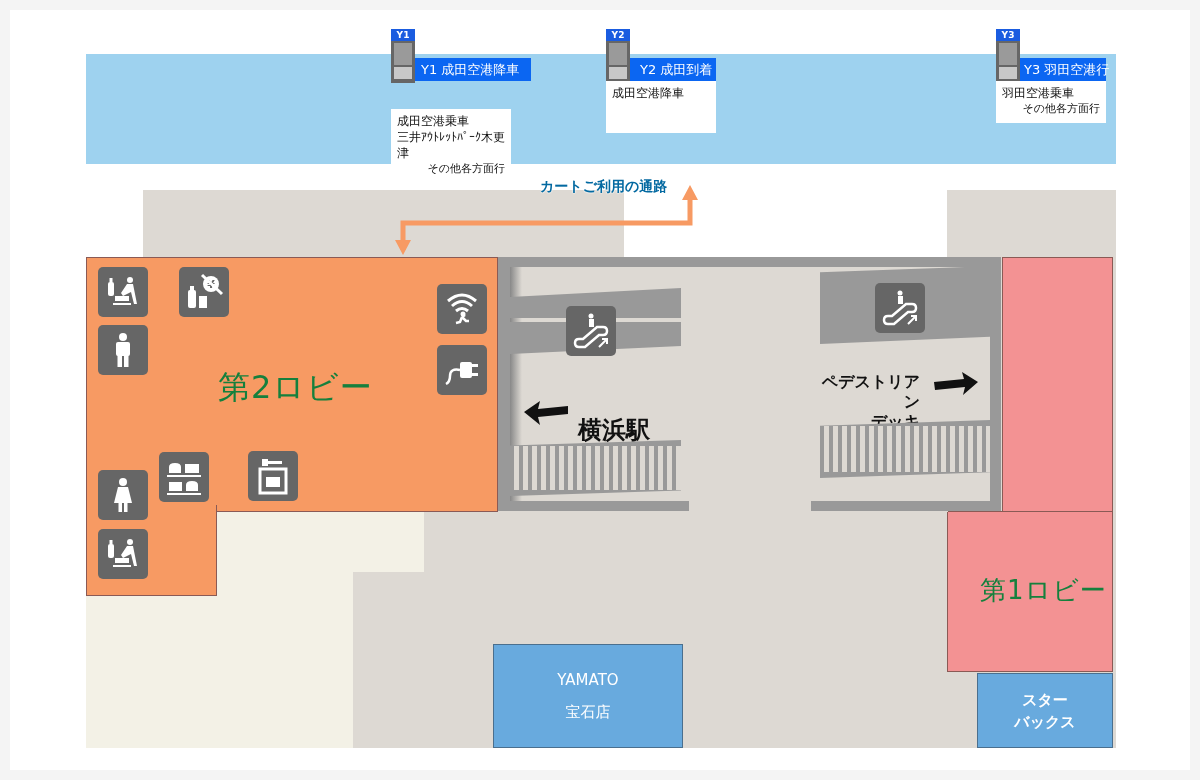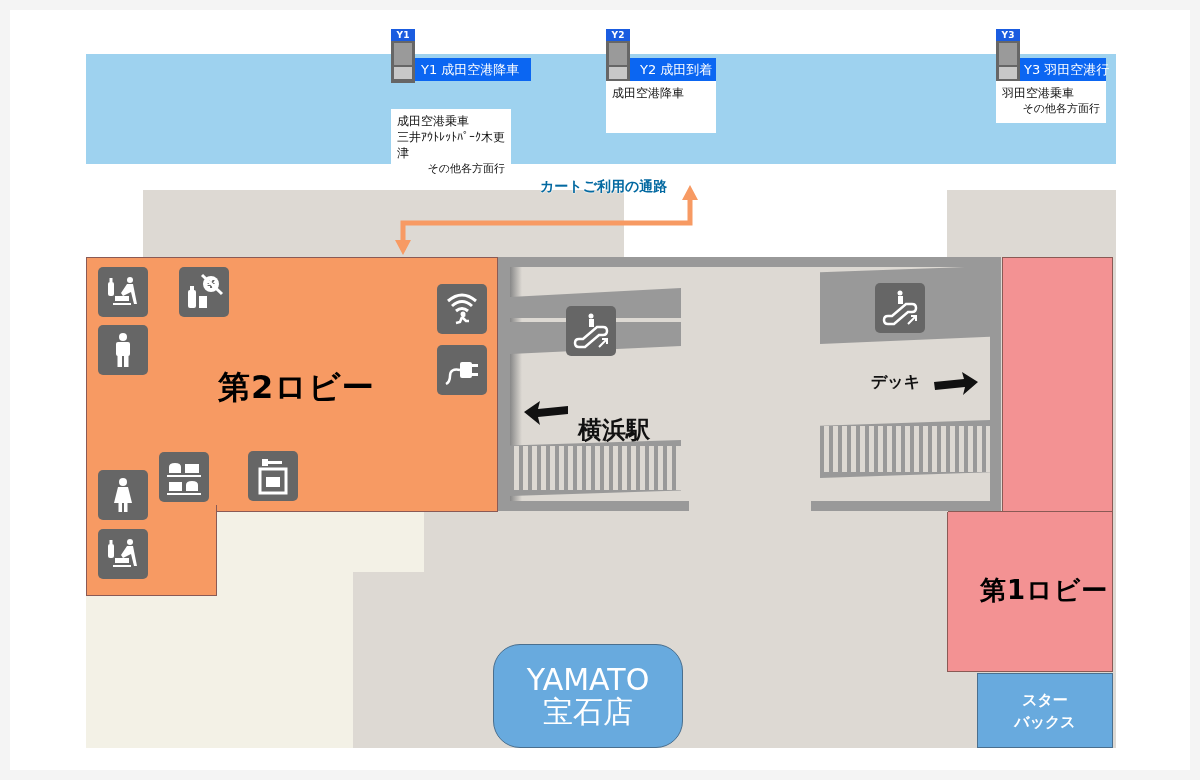--- a/index.html
+++ b/index.html
@@ -7,21 +7,21 @@
   .abs{position:absolute;box-sizing:border-box;}
   .canvas{left:10px;top:10px;width:1180px;height:760px;background:#ffffff;}
   .band{left:86px;top:54px;width:1030px;height:110px;background:#9ed2ef;}
   .floor{background:#ddd9d3;}
   .cream{background:#f3f1e6;}
   .lobby2{background:#f79a63;border:1px solid #8a5a55;}
   .lobby1{background:#f39293;border:1px solid #8a5a55;}
   .shop{background:#68aade;border:1px solid #4a6f8e;color:#fff;display:flex;flex-direction:column;align-items:center;justify-content:center;text-align:center;}
   .ico{width:50px;height:50px;background:#666666;border-radius:5px;display:flex;align-items:center;justify-content:center;}
   .ico svg{width:40px;height:40px;}
-  .lobby-label{color:#000000;font-size:32px;font-weight:bold;letter-spacing:1px;}
+  .lobby-label{color:#15803d;font-size:32px;font-weight:normal;letter-spacing:1px;}
   
   .stop-post{width:24px;height:54px;background:#666;}
   .stop-post .tag{position:absolute;left:0;top:0;width:24px;height:12px;background:#1a5ce0;color:#fff;font-size:9px;font-weight:bold;text-align:center;line-height:12px;}
   .stop-post .p1{position:absolute;left:3px;top:14px;width:18px;height:22px;background:#9a9a9a;}
   .stop-post .p2{position:absolute;left:3px;top:38px;width:18px;height:12px;background:#c8c8c8;}
   .stop-head{height:23px;background:#0b66f2;color:#fff;font-size:13px;line-height:23px;padding-left:6px;white-space:nowrap;}
   .stop-body{background:#fff;font-size:12px;color:#111;padding:4px 6px;line-height:16px;}
   .stop-body .r{text-align:right;font-size:11px;}
   .wall{background:#999999;}
   .stripe{background:#999999;}
@@ -202,32 +202,33 @@
 <div class="abs stripe" style="left:820px;top:308px;width:170px;height:36px;clip-path:polygon(0 0,100% 0,100% 80%,0 100%);"></div>
 <div class="abs ico" style="left:875px;top:283px;">
   <svg viewBox="0 0 40 40">
       <circle cx="20" cy="5" r="2.5" fill="#fff"></circle>
       <rect x="18" y="8" width="5" height="8" fill="#fff"></rect>
       <path d="M4 32 Q4 28 8 28 L12 28 L26 16 L32 16 Q36 16 36 20 Q36 24 32 24 L28 24 L14 36 L8 36 Q4 36 4 32 Z" fill="none" stroke="#fff" stroke-width="2.5"></path>
       <path d="M28 36 L36 28 M31 28 L36 28 L36 33" stroke="#fff" stroke-width="2" fill="none"></path>
     </svg>
 </div>
 <div class="abs dir-text" style="left:815px;top:372px;font-size:16px;line-height:20px;text-align:right;width:105px;">
+  <div>ペデストリアン</div>
   <div>デッキ</div>
 </div>
 <svg class="abs" style="left:932px;top:370px;" width="48" height="28">
   <polygon points="46,12 30,2 32,9 2,12 3,20 33,17 31,25" fill="#111"></polygon>
 </svg>
 <div class="abs rail" style="left:820px;top:420px;width:170px;height:58px;clip-path:polygon(0 10%,100% 0,100% 90%,0 100%);"></div>
 
 <div class="abs lobby1" style="left:1002px;top:257px;width:111px;height:256px;border-bottom:none;"></div>
 <div class="abs lobby1" style="left:947px;top:512px;width:166px;height:160px;border-top:none;"></div>
 <div class="abs" style="left:948px;top:511px;width:164px;height:3px;background:#f39293;border-top:1px solid #8a5a55;box-sizing:border-box;"></div>
 <div class="abs lobby-label" style="left:980px;top:573px;font-size:26px;">第1ロビー</div>
 
-<div class="abs shop" style="left:493px;top:644px;width:190px;height:104px;font-size:30px;line-height:32px;border-radius:27px;">
+<div class="abs shop" style="left:493px;top:644px;width:190px;height:104px;font-size:15px;line-height:32px;">
   <div>YAMATO</div>
   <div>宝石店</div>
 </div>
 <div class="abs shop" style="left:977px;top:673px;width:136px;height:75px;font-size:15px;line-height:22px;font-weight:bold;">
   <div>スター</div>
   <div>バックス</div>
 </div>
 
 </body></html>

